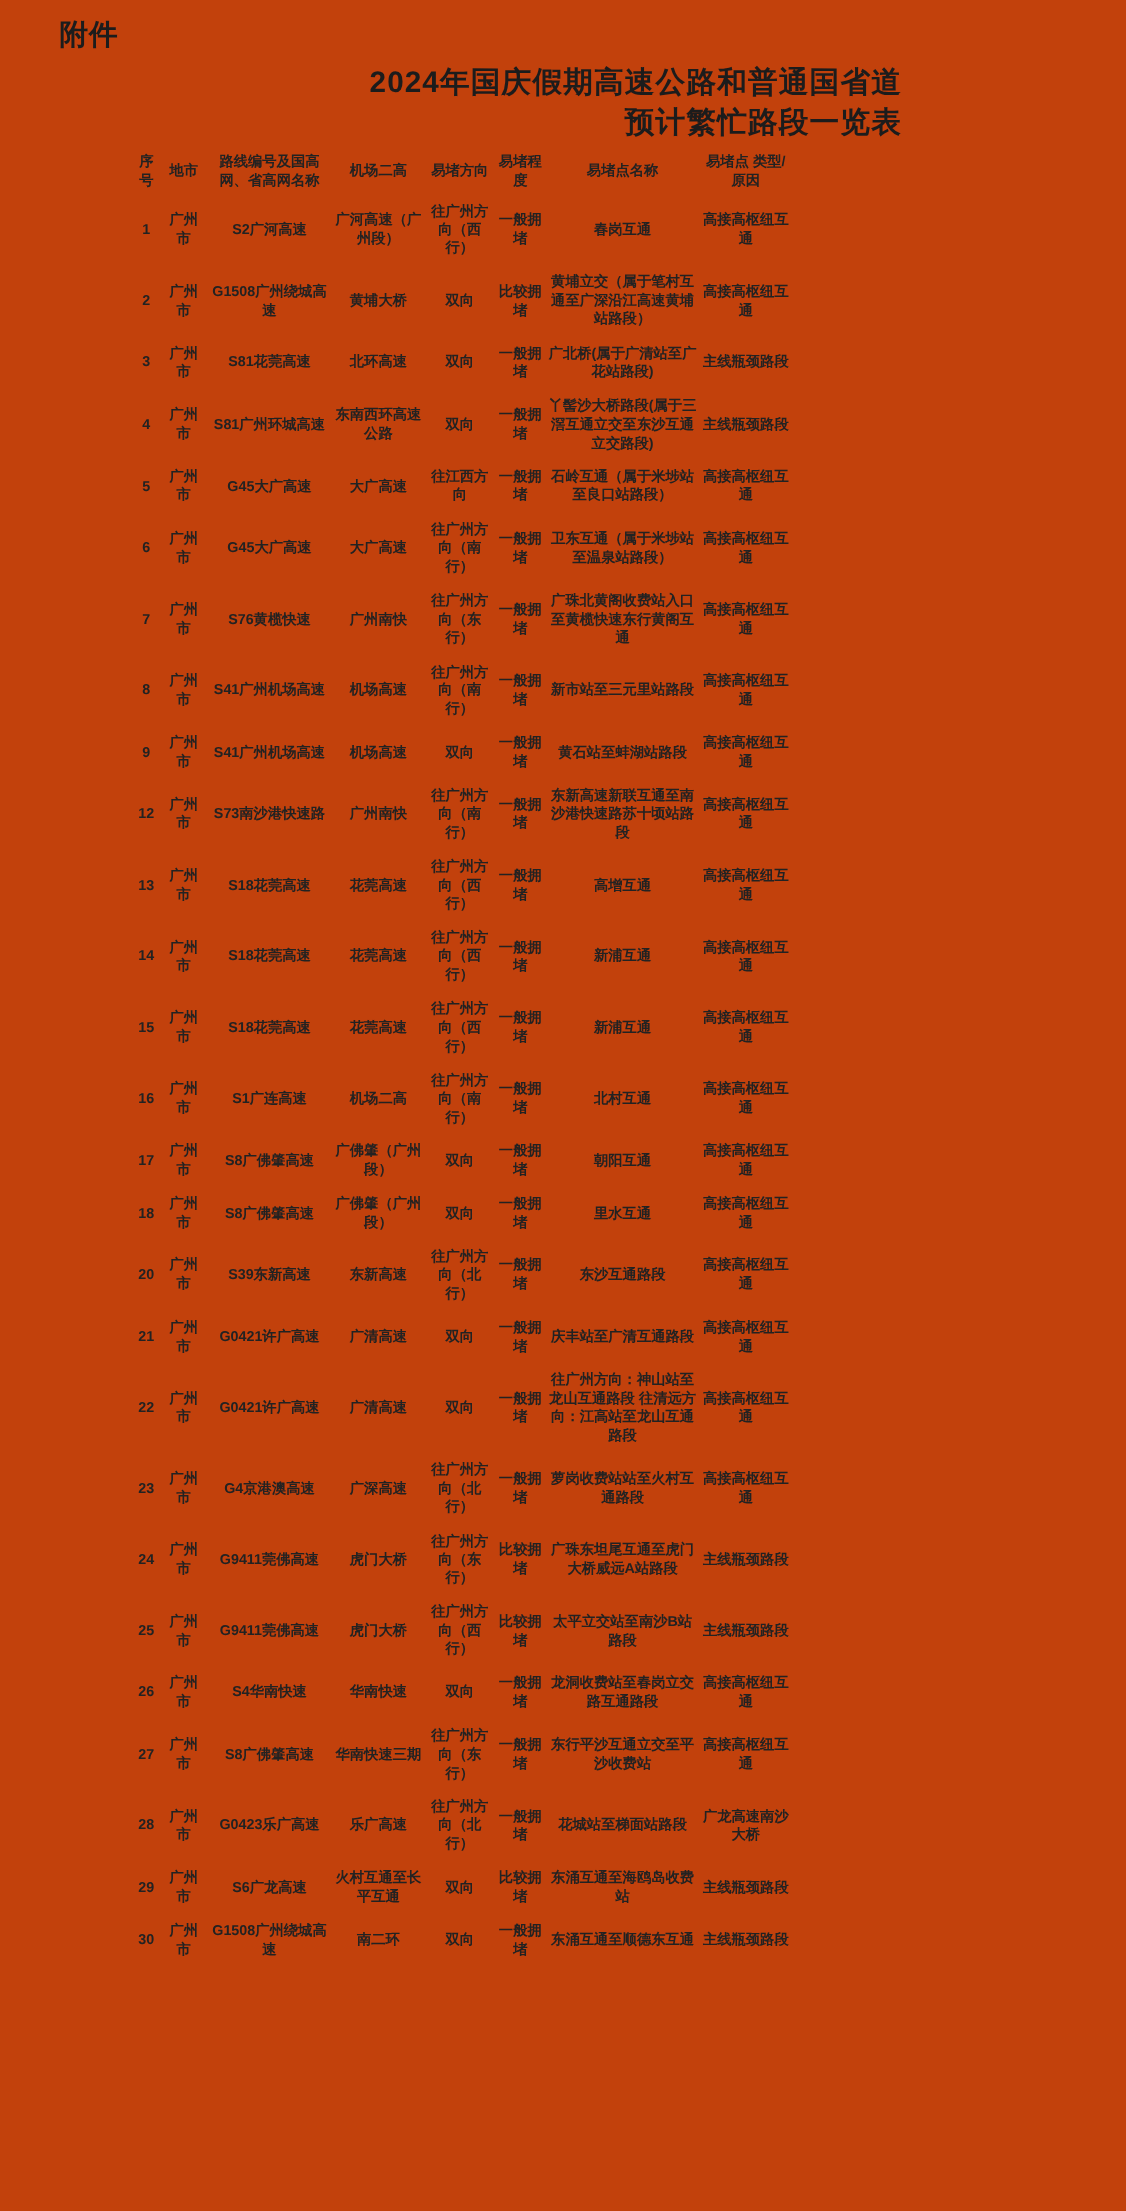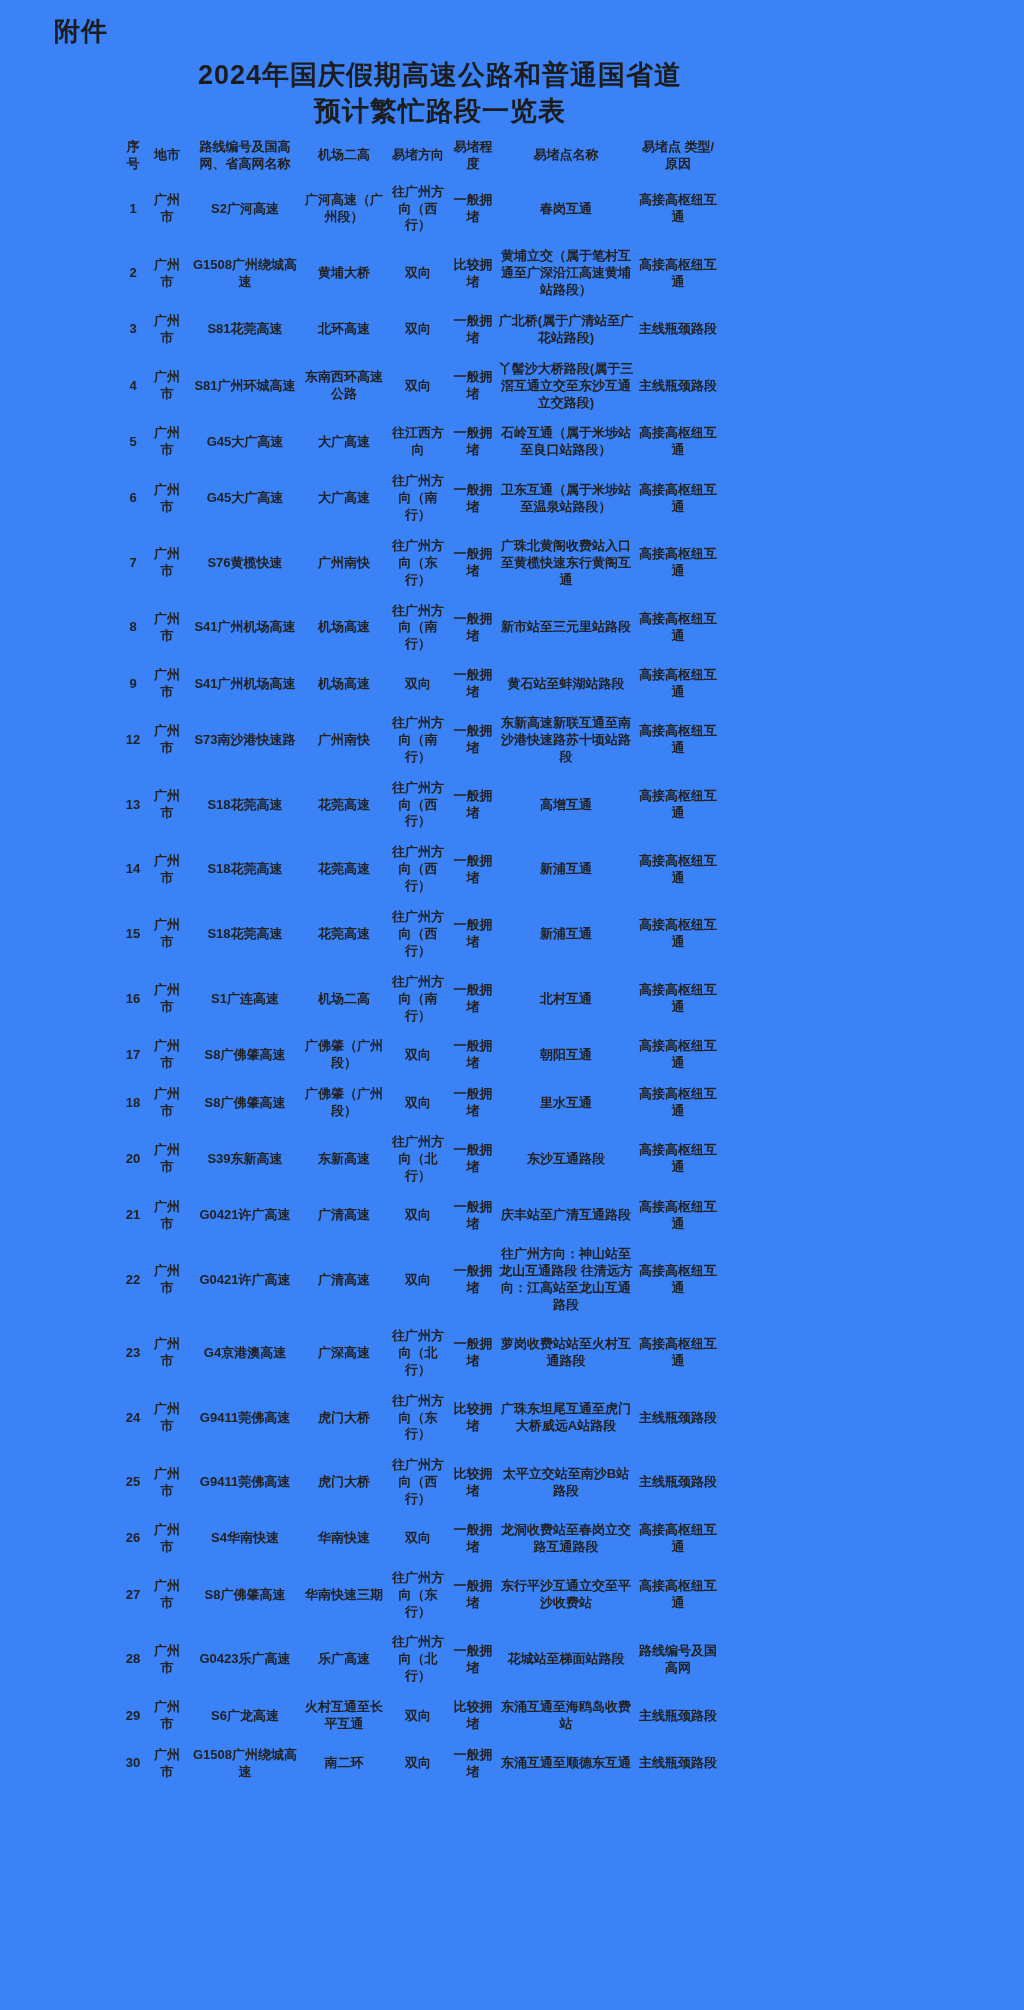--- a/index.html
+++ b/index.html
@@ -6,32 +6,32 @@
     margin: 0;
     padding: 0;
     background: #ffffff;
     font-family: "Liberation Sans", "DejaVu Sans", sans-serif;
     color: #1c1c1c;
   }
   .page {
     position: relative;
     width: 1024px;
     min-height: 2010px;
-    background: #3b82f6;
+    background: #c2410c;
     box-sizing: border-box;
     padding-top: 14px;
   }
   .attachment-label {
     margin-left: 54px;
     font-size: 26px;
     font-weight: bold;
     letter-spacing: 1px;
   }
   .doc-title {
-    text-align: center;
+    text-align: right;
     width: 760px;
     margin: 8px 0 2px 60px;
     font-size: 27px;
     font-weight: bold;
     line-height: 1.35;
     letter-spacing: 1px;
   }
   table.busy-table {
     border-collapse: collapse;
     table-layout: fixed;
@@ -348,21 +348,21 @@
       <td>高接高枢纽互通</td>
     </tr>
         <tr>
       <td>28</td>
       <td>广州市</td>
       <td>G0423乐广高速</td>
       <td>乐广高速</td>
       <td>往广州方向（北行）</td>
       <td>一般拥堵</td>
       <td>花城站至梯面站路段</td>
-      <td>路线编号及国高网</td>
+      <td>广龙高速南沙大桥</td>
     </tr>
         <tr>
       <td>29</td>
       <td>广州市</td>
       <td>S6广龙高速</td>
       <td>火村互通至长平互通</td>
       <td>双向</td>
       <td>比较拥堵</td>
       <td>东涌互通至海鸥岛收费站</td>
       <td>主线瓶颈路段</td>

